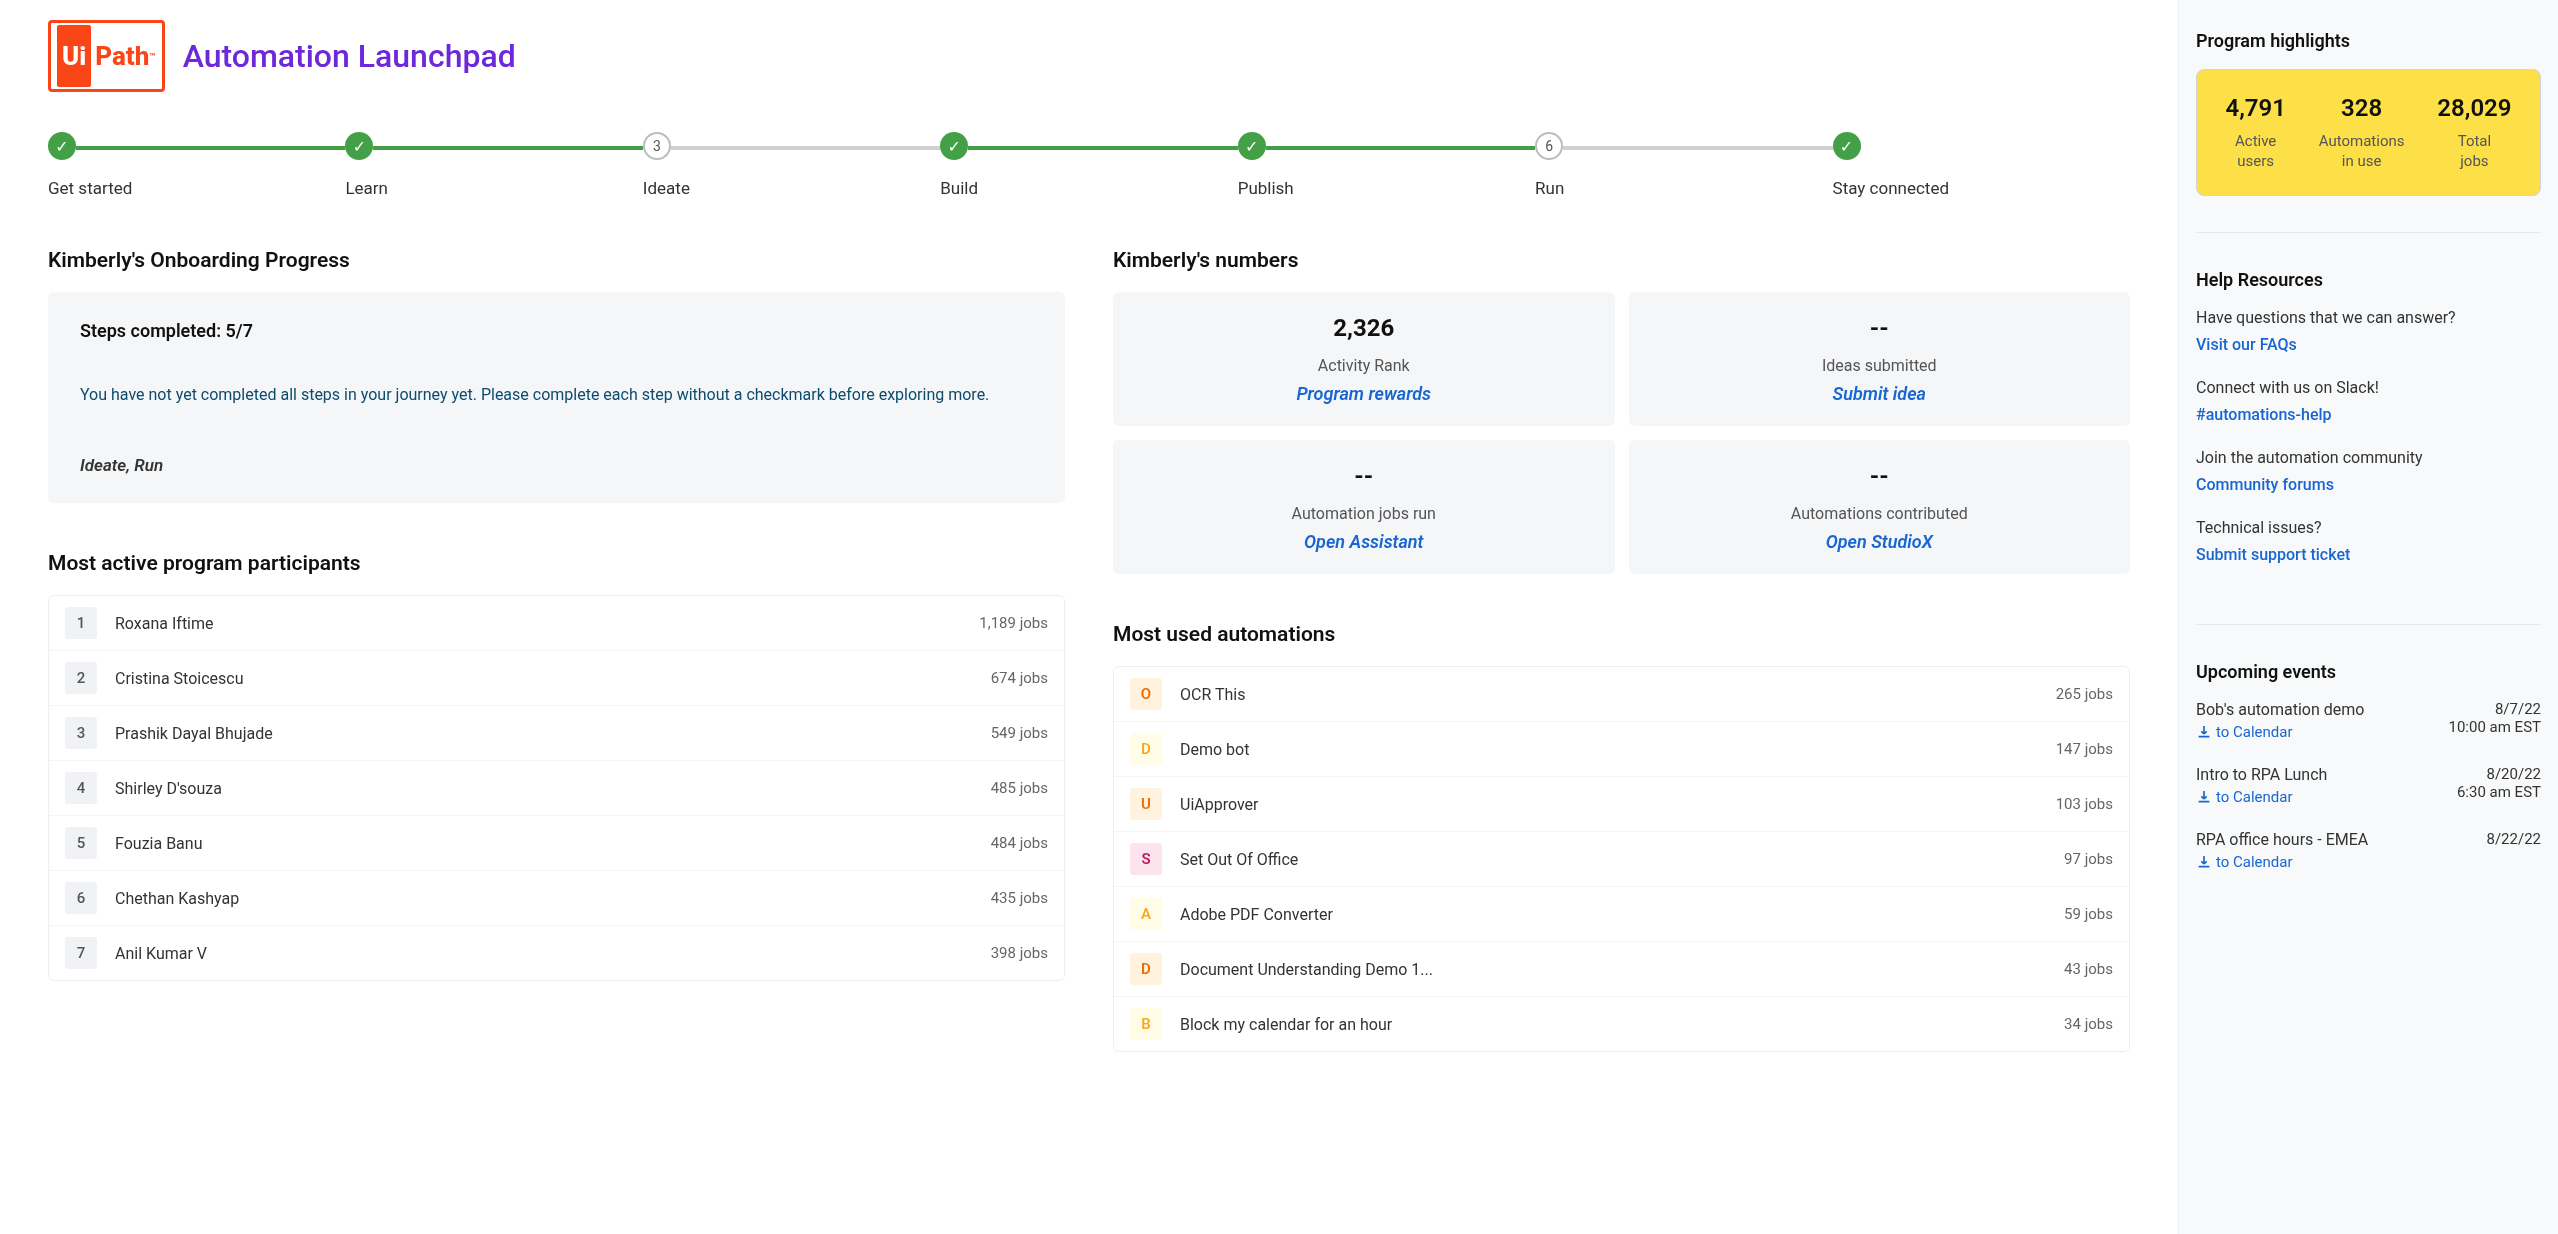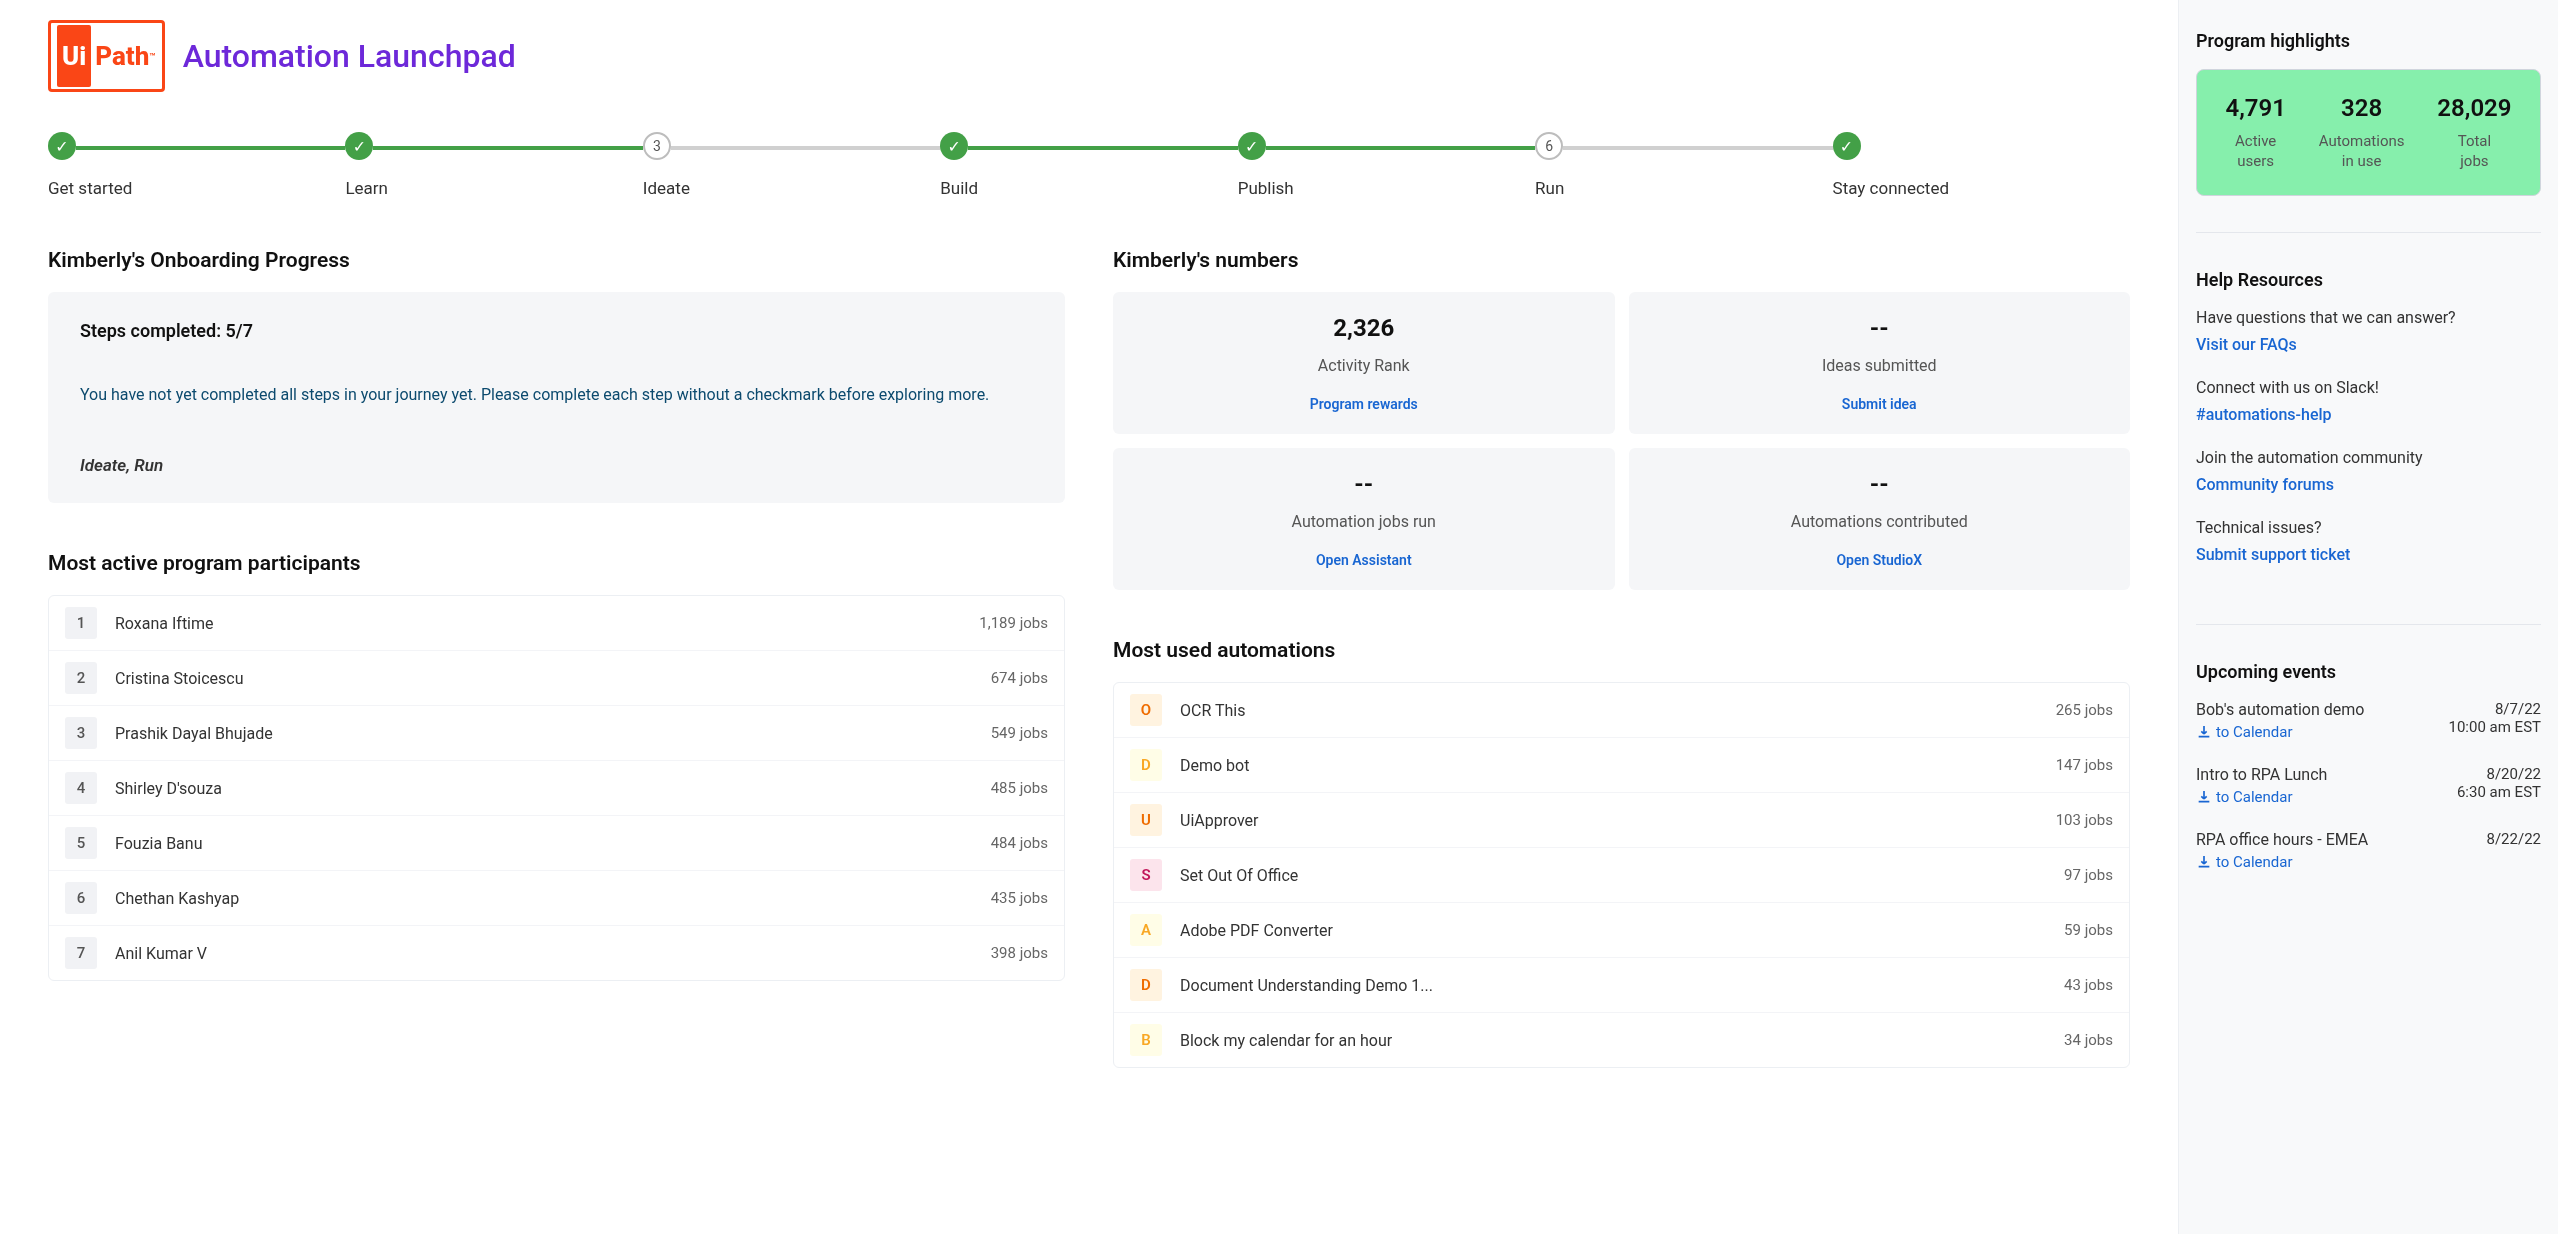--- a/index.html
+++ b/index.html
@@ -32,34 +32,34 @@
 
 .card { background: #f5f6f8; border-radius: 6px; padding: 28px 32px; }
 .card .sub { font-size: 18px; font-weight: 600; color: #111; }
 .card .desc { margin-top: 42px; font-size: 16px; color: #0c4a6e; line-height: 1.5; }
 .card .missing { margin-top: 48px; font-size: 17px; font-weight: 600; font-style: italic; }
 
 .stats-grid { display: grid; grid-template-columns: 1fr 1fr; gap: 14px; }
 .stat { background: #f5f6f8; border-radius: 6px; padding: 22px 12px; text-align: center; }
 .stat .num { font-size: 24px; font-weight: 700; color: #111; }
 .stat .lbl { margin-top: 14px; font-size: 16px; color: #555; }
-.stat .link { margin-top: 21px; font-size: 14px; color: #1966d2; font-weight: 600; cursor: pointer; }
+.stat .link { margin-top: 8px; font-size: 18px; color: #1966d2; font-weight: 600; cursor: pointer; font-style: italic; }
 
 .ranking { margin-top: 48px; }
 .ranking .list { border: 1px solid #eceff3; border-radius: 6px; overflow: hidden; }
 .row { display: flex; align-items: center; padding: 11px 16px; }
 .row + .row { border-top: 1px solid #f3f4f7; }
 .rank-badge { width: 32px; height: 32px; background: #f1f2f5; display: flex; align-items: center; justify-content: center; font-size: 15px; color: #555; border-radius: 3px; margin-right: 18px; font-weight: 500; }
 .auto-badge { width: 32px; height: 32px; display: flex; align-items: center; justify-content: center; font-size: 15px; border-radius: 3px; margin-right: 18px; font-weight: 600; }
 .row .name { flex: 1; font-size: 16px; color: #333; white-space: nowrap; overflow: hidden; text-overflow: ellipsis; }
 .row .jobs { font-size: 15px; color: #666; }
 
 .highlights { }
 .h-title { font-size: 18px; font-weight: 600; color: #111; margin-bottom: 18px; }
-.h-card { background: #86efac; border: 1px solid #d0d5dd; border-radius: 8px; padding: 24px 12px; display: flex; justify-content: space-around; text-align: center; }
+.h-card { background: #fde047; border: 1px solid #d0d5dd; border-radius: 8px; padding: 24px 12px; display: flex; justify-content: space-around; text-align: center; }
 .h-cell .n { font-size: 24px; font-weight: 600; color: #111; }
 .h-cell .l { margin-top: 10px; font-size: 15px; color: #555; line-height: 1.3; }
 .divider { height: 1px; background: #e4e7ec; margin: 36px 0; }
 .r-section .q { font-size: 16px; color: #333; margin-bottom: 8px; }
 .r-section .a { font-size: 16px; color: #1966d2; font-weight: 500; cursor: pointer; margin-bottom: 24px; display: inline-block; }
 .event { display: flex; justify-content: space-between; align-items: flex-start; margin-bottom: 24px; }
 .event .et { font-size: 16px; color: #333; }
 .event .cal { font-size: 15px; color: #1966d2; cursor: pointer; display: flex; align-items: center; gap: 4px; margin-top: 4px; }
 .event .dt { text-align: right; font-size: 15px; color: #333; }
 .dl-icon { width: 16px; height: 16px; display: inline-block; }

